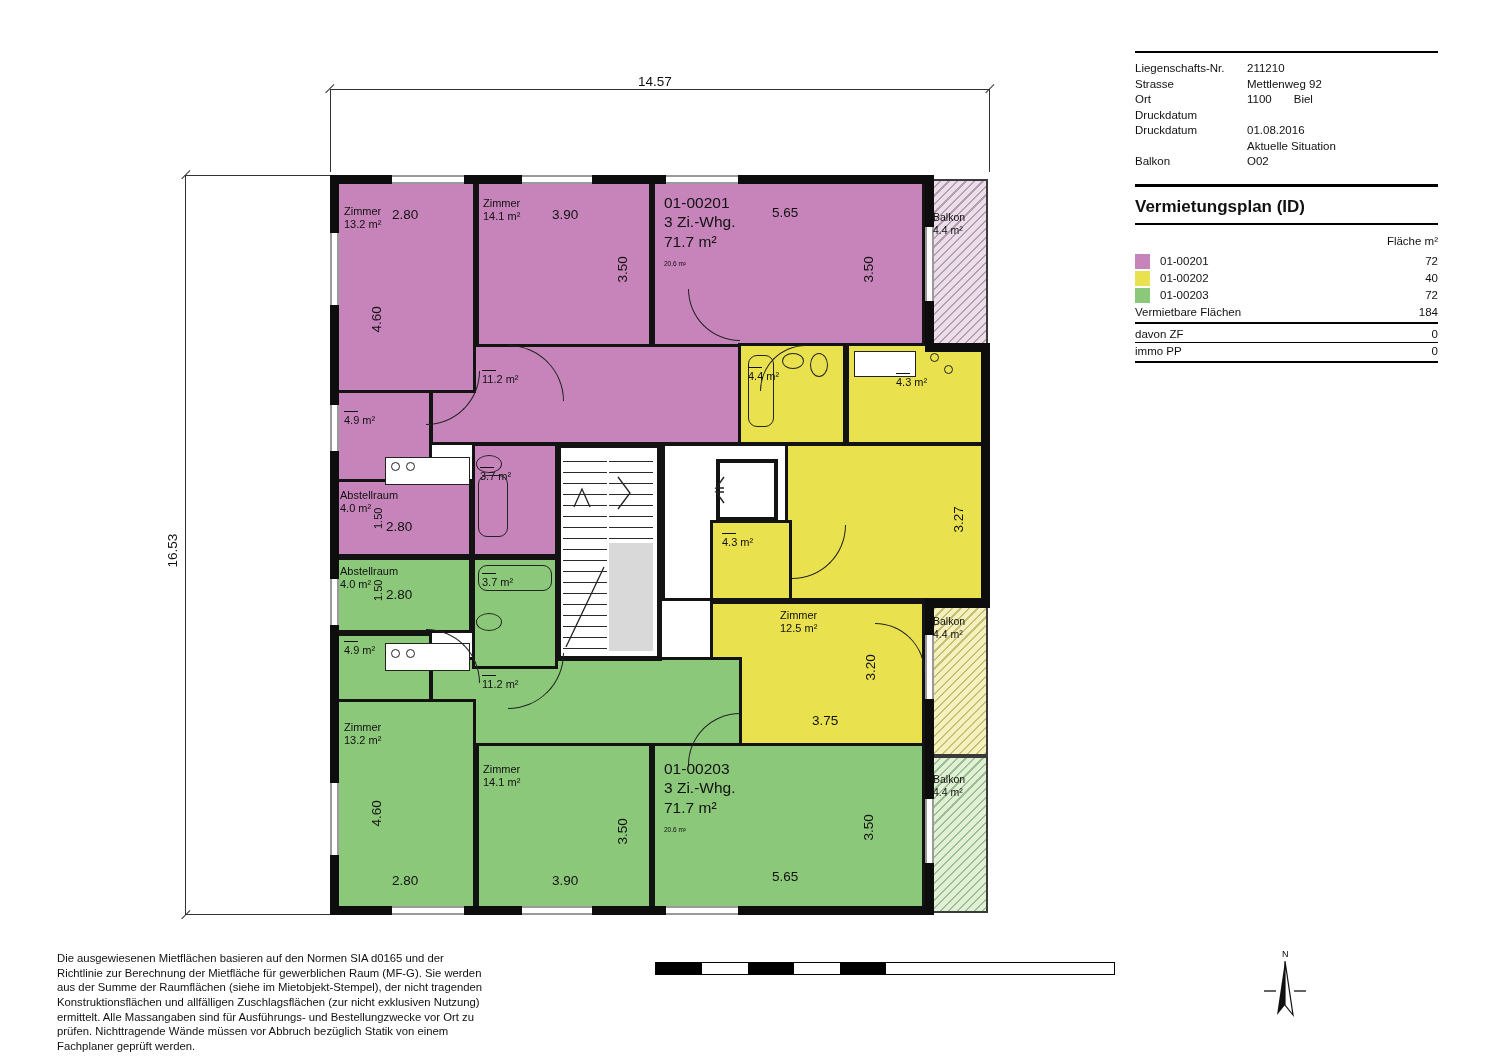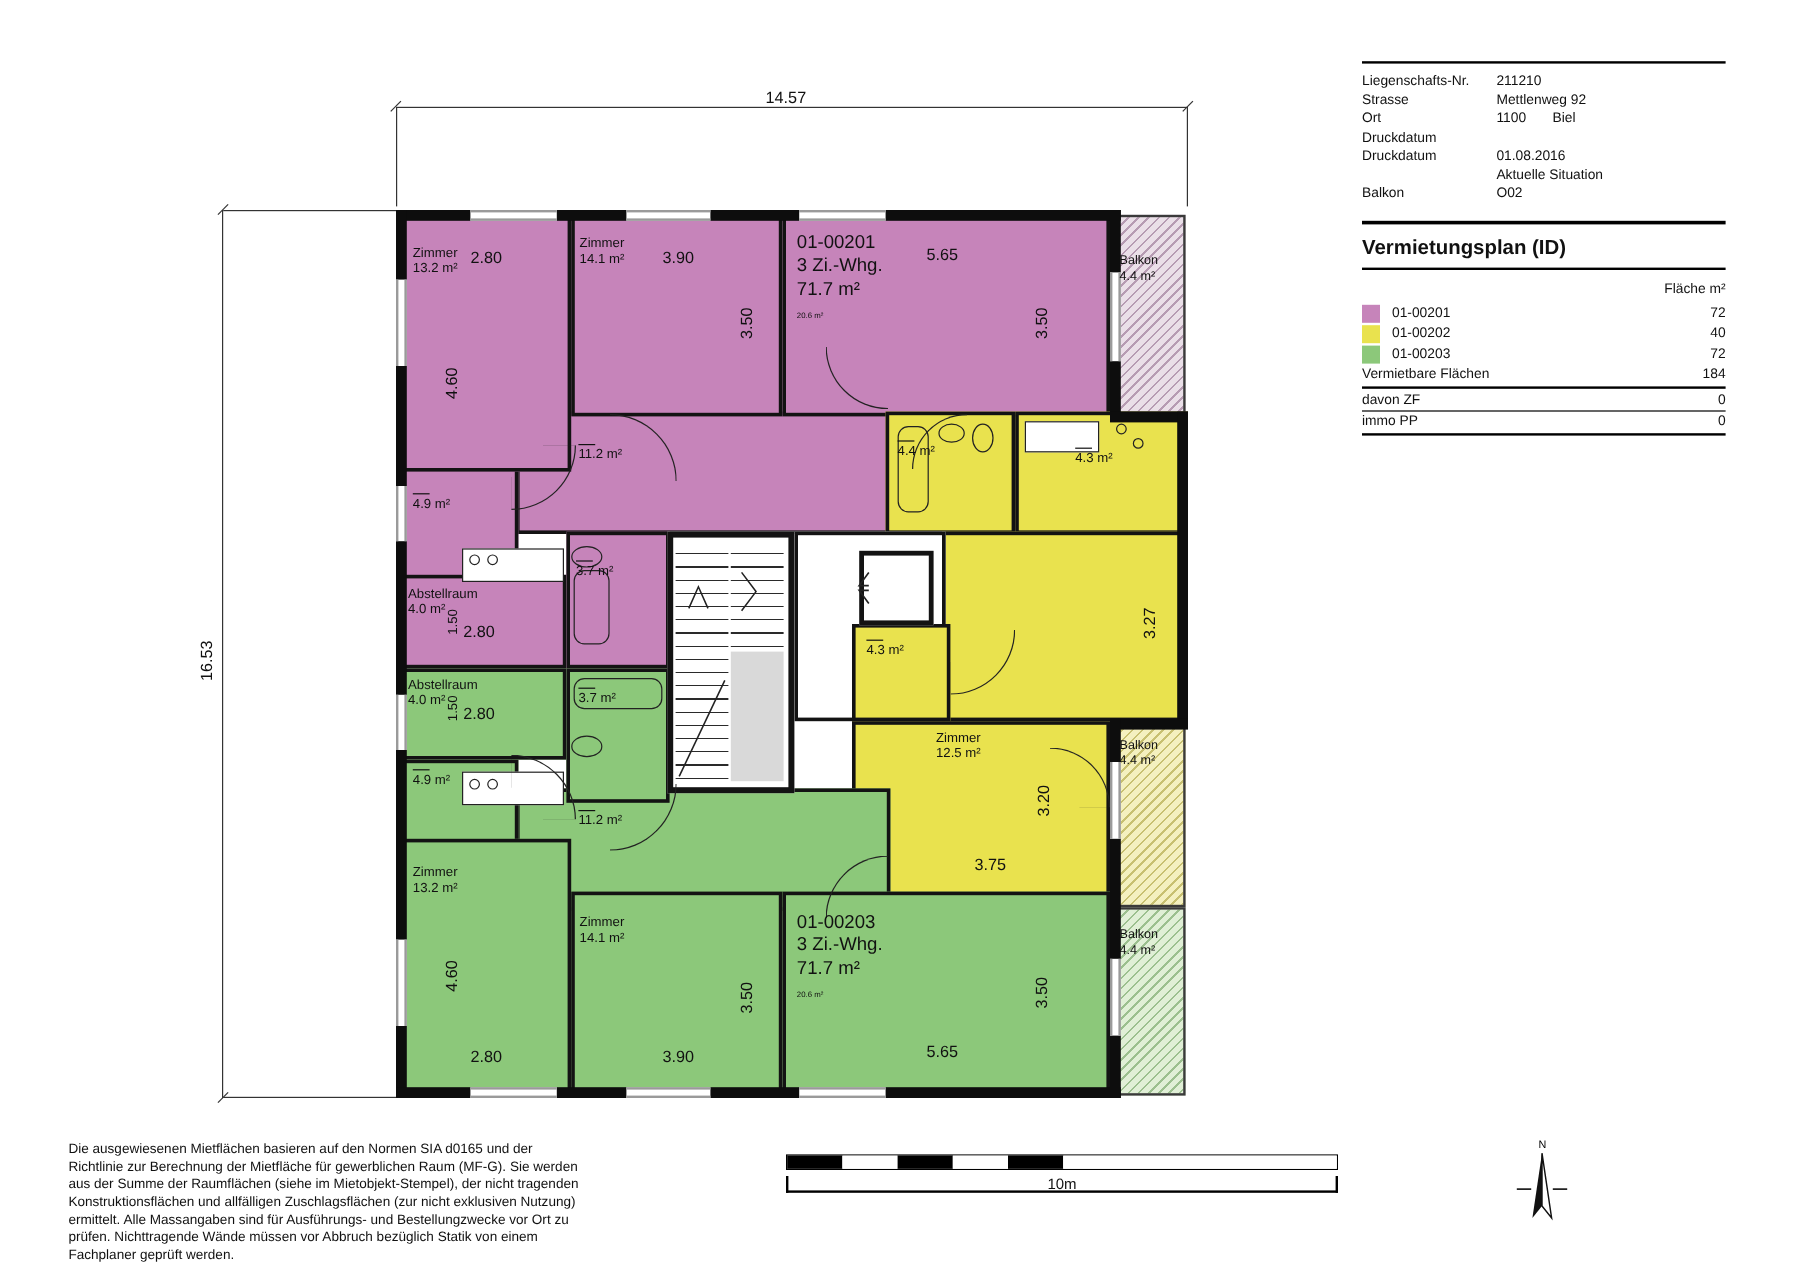--- a/index.html
+++ b/index.html
@@ -338,21 +338,20 @@
 
   <div id="scalebar">
     <div id="sb-strip">
       <span style="width:46px;background:#000;"></span>
         <span style="width:46px;background:#fff;"></span>
         <span style="width:46px;background:#000;"></span>
         <span style="width:46px;background:#fff;"></span>
         <span style="width:46px;background:#000;"></span>
         <span style="flex:1;background:#fff;"></span>
     </div>
-    <div id="sb-bracket"><span>10m</span></div>
   </div>
 
   <div id="north">
     <svg width="46" height="86" viewBox="0 0 46 86">
       <text x="20" y="12" font-size="9" font-family="Liberation Sans, sans-serif">N</text>
       <line x1="2" y1="46" x2="14" y2="46" stroke="#222" stroke-width="1.4"></line>
       <line x1="32" y1="46" x2="44" y2="46" stroke="#222" stroke-width="1.4"></line>
       <polygon points="23,16 15,70 23,60" fill="#111"></polygon>
       <polygon points="23,16 31,70 23,60" fill="#fff" stroke="#111" stroke-width="1.2"></polygon>
     </svg>

